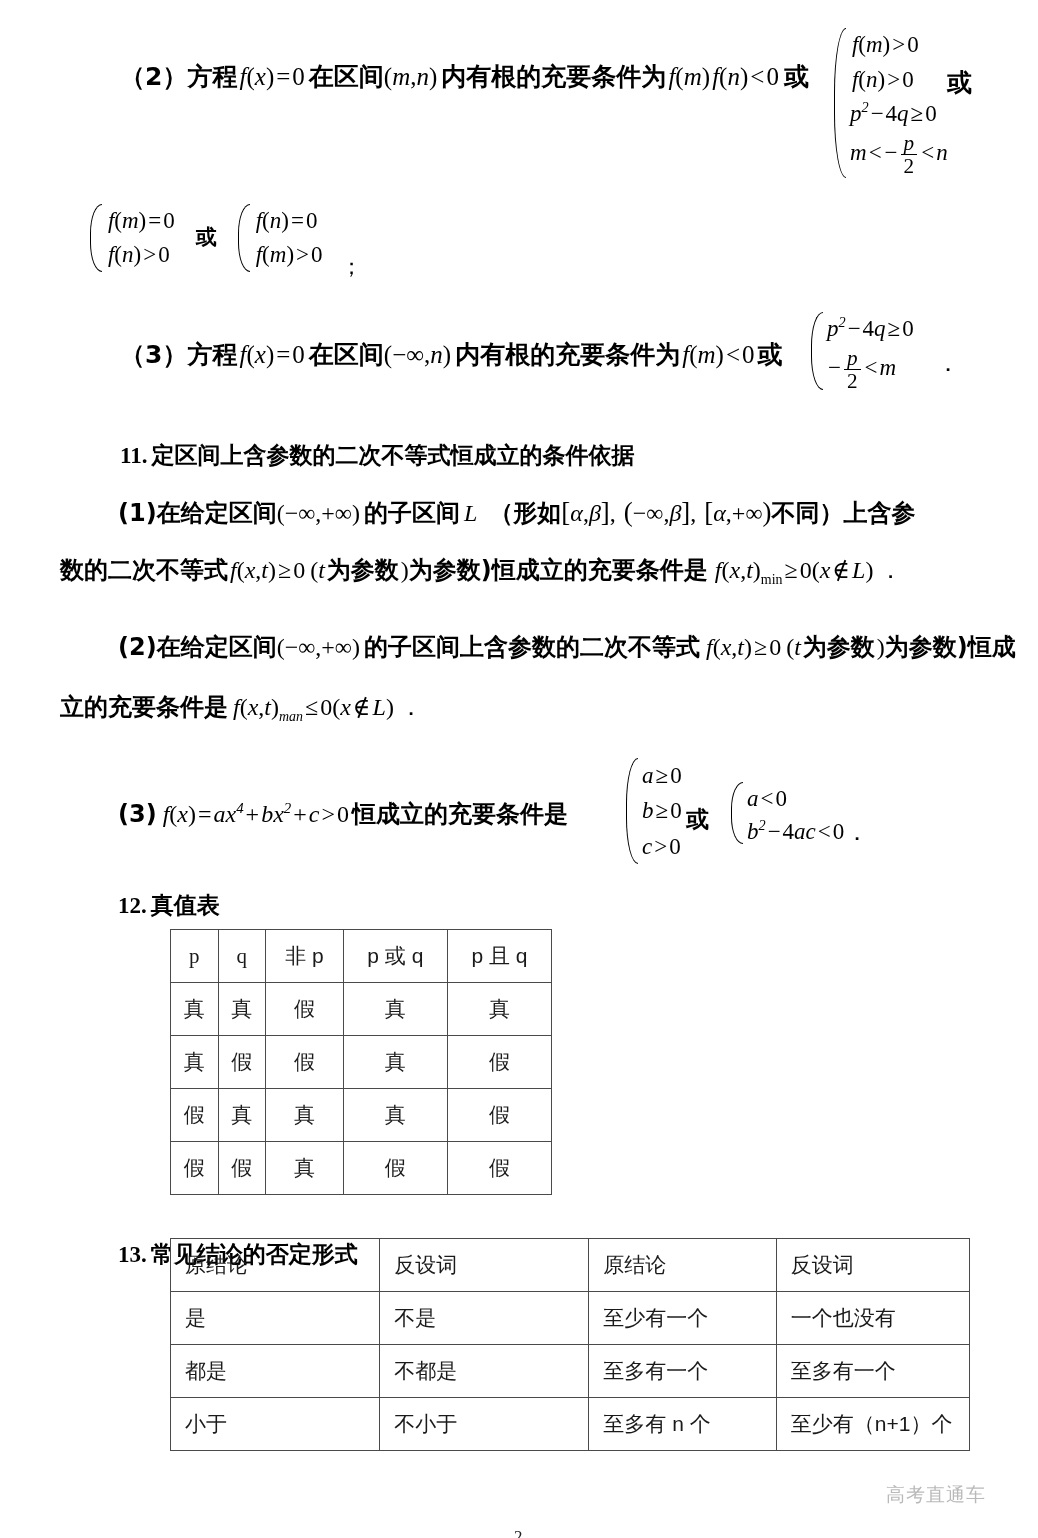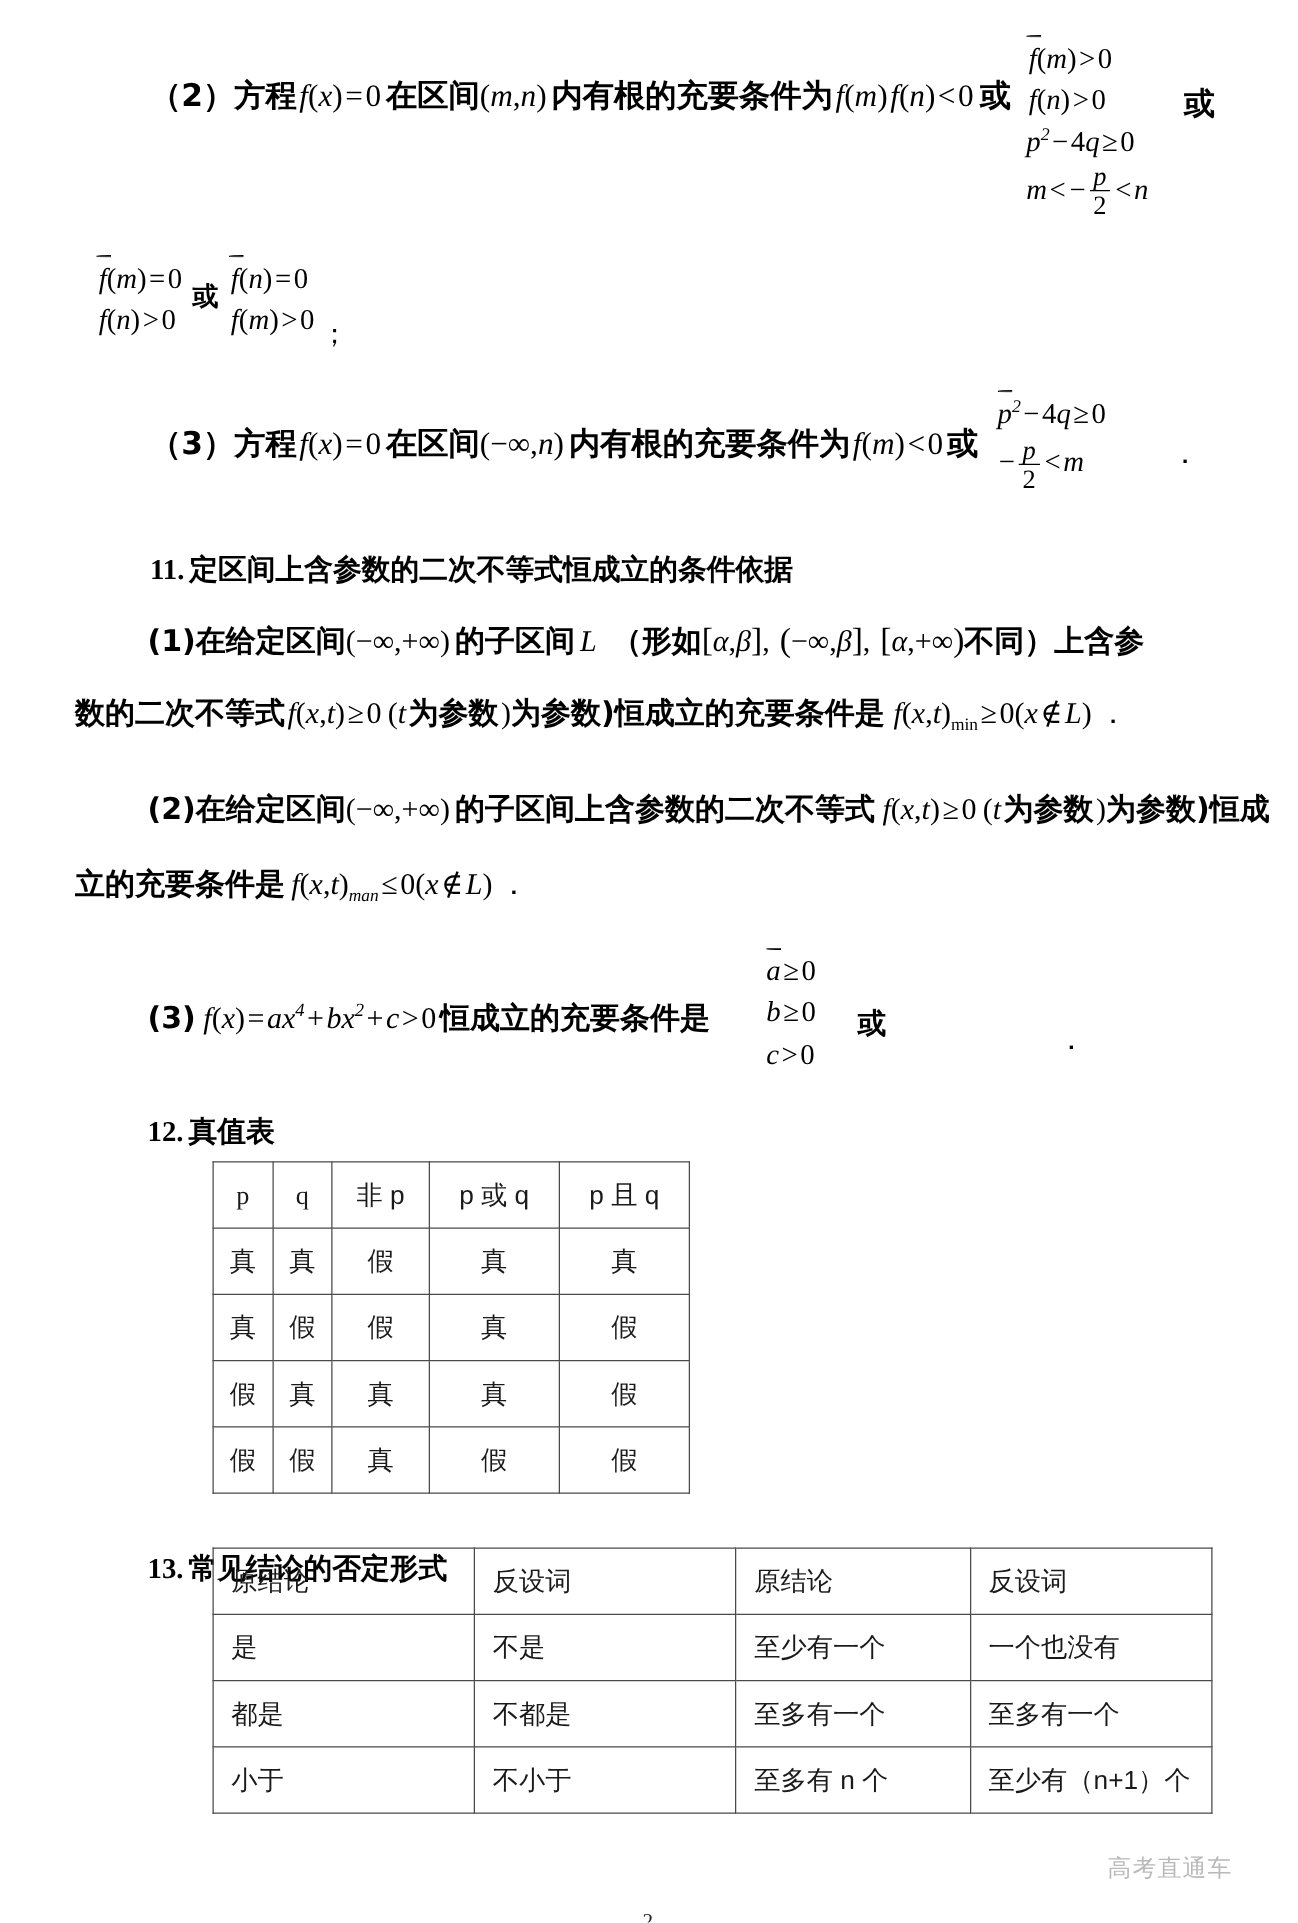--- a/index.html
+++ b/index.html
@@ -46,22 +46,21 @@
     top: -1px;
   }
   .frac .num { border-bottom: 1.4px solid #000; padding: 0 3px; font-style: italic; }
   .frac .den { padding: 0 3px; font-style: normal; }
 
   
   .cases {
     display: inline-flex;
     align-items: stretch;
     vertical-align: middle;
-    margin: 0 5px;
-    flex-direction: column;
+    margin: 0 18px;
   }
   .cases > .brace {
     display: block;
     width: 11px;
     border-left: 1.6px solid #000;
     border-top: 1.6px solid #000;
     border-bottom: 1.6px solid #000;
     border-radius: 14px 0 0 14px / 50% 0 0 50%;
     margin-right: 4px;
   }
@@ -215,20 +214,29 @@
       <span class="rows">
         <div><span class="mi">a</span><span class="op">≥</span><span class="mn">0</span></div>
         <div><span class="mi">b</span><span class="op">≥</span><span class="mn">0</span></div>
         <div><span class="mi">c</span><span class="op">&gt;</span><span class="mn">0</span></div>
       </span>
     </span>
   </div>
 
   <div class="blk han" style="left:686px; top:806px; font-size:23px;">或</div>
 
+  <div class="blk" style="left:713px; top:782px; font-size:23px;">
+    <span class="cases" style="height:62px;">
+      <span class="brace"></span>
+      <span class="rows">
+        <div><span class="mi">a</span><span class="op">&lt;</span><span class="mn">0</span></div>
+        <div><span class="mi">b</span><sup class="exp">2</sup><span class="op">−</span><span class="mn">4</span><span class="mi">ac</span><span class="op">&lt;</span><span class="mn">0</span></div>
+      </span>
+    </span>
+  </div>
 
   <div class="blk" style="left:845px; top:818px; font-size:24px;">．</div>
 
   <div class="sect-head" style="left:118px; top:890px;">
     <span class="num">12.</span><span style="display:inline-block;width:4px;"></span><span>真值表</span>
   </div>
 
   <table class="doc-tbl" id="truth-table" style="left:170px; top:929px; width:382px;">
     <tbody>
       <tr>

